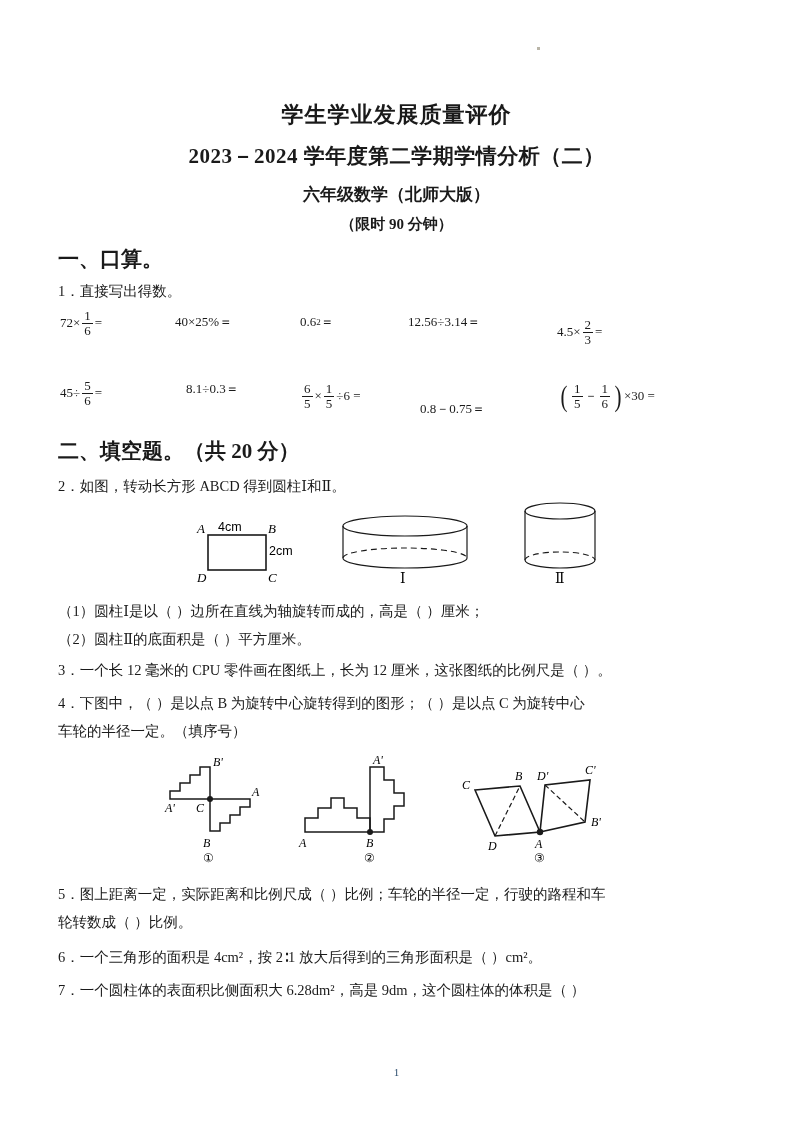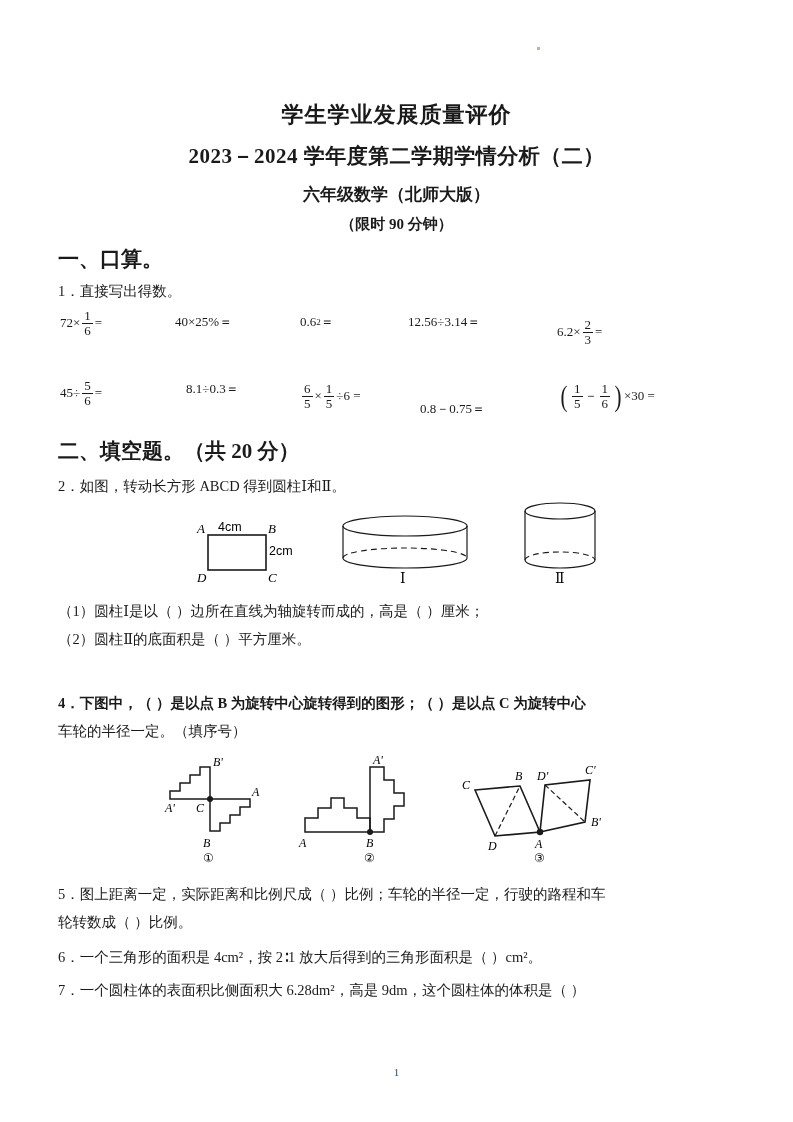--- a/index.html
+++ b/index.html
@@ -136,21 +136,21 @@
 
   <div class="abs math" style="left:300px; top:313px;">
     <span>0.6</span>
       <sup>2</sup>
       <span>＝</span>
   </div>
 
   <div class="abs math" style="left:408px; top:313px;">12.56÷3.14＝</div>
 
   <div class="abs math" style="left:557px; top:318px;">
-    <span>6.2×</span>
+    <span>4.5×</span>
     <span class="frac">
       <span class="num">2</span>
       <span class="den">3</span>
     </span>
     <span>=</span>
   </div>
 
   <div class="abs math" style="left:60px; top:379px;">
     <span>45÷</span>
     <span class="frac">
@@ -223,22 +223,23 @@
         <path d="M335,55 A35,8 0 0 0 405,55" fill="none" stroke="#1a1a1a" stroke-width="1.2"></path>
         <path d="M335,55 A35,8 0 0 1 405,55" fill="none" stroke="#1a1a1a" stroke-width="1.1" stroke-dasharray="6,4"></path>
         <text x="365" y="78" font-size="14">Ⅱ</text>
       </g>
     </svg>
   </div>
 
   <div class="abs q" style="left:58px; top:598px;">（1）圆柱Ⅰ是以（          ）边所在直线为轴旋转而成的，高是（          ）厘米；</div>
   <div class="abs q" style="left:58px; top:626px;">（2）圆柱Ⅱ的底面积是（          ）平方厘米。</div>
 
-
-  <div class="abs q" style="left:58px; top:690px;font-weight:bold;">4．下图中，（          ）是以点 B 为旋转中心旋转得到的图形；（          ）是以点 C 为旋转中心</div>
+  <div class="abs q" style="left:58px; top:657px;">3．一个长 12 毫米的 CPU 零件画在图纸上，长为 12 厘米，这张图纸的比例尺是（          ）。</div>
+
+  <div class="abs q" style="left:58px; top:690px;">4．下图中，（          ）是以点 B 为旋转中心旋转得到的图形；（          ）是以点 C 为旋转中心</div>
   <div class="abs q" style="left:58px; top:718px;">车轮的半径一定。（填序号）</div>
 
   <div class="abs" style="left:155px; top:752px;">
     <svg width="500" height="112" viewBox="0 0 500 112">
 
       <g>
 
         <path d="M55,47 L95,47 L95,55 L85,55 L85,63 L75,63 L75,71 L65,71 L65,79 L55,79 Z" fill="none" stroke="#1a1a1a" stroke-width="1.5"></path>
 
         <path d="M55,47 L15,47 L15,39 L25,39 L25,31 L35,31 L35,23 L45,23 L45,15 L55,15 Z" fill="none" stroke="#1a1a1a" stroke-width="1.5"></path>

